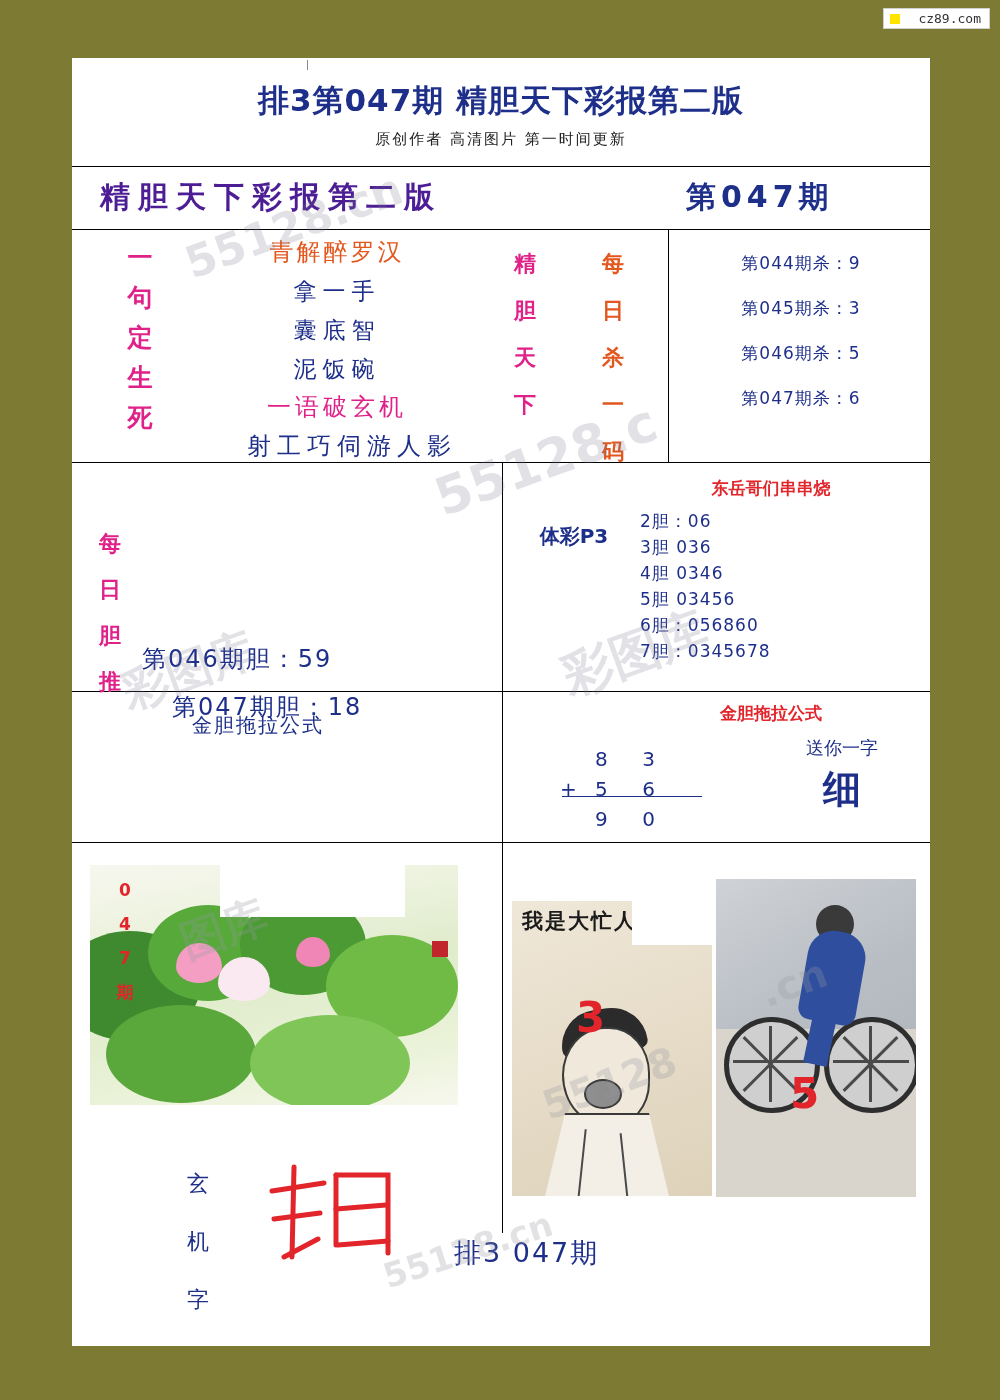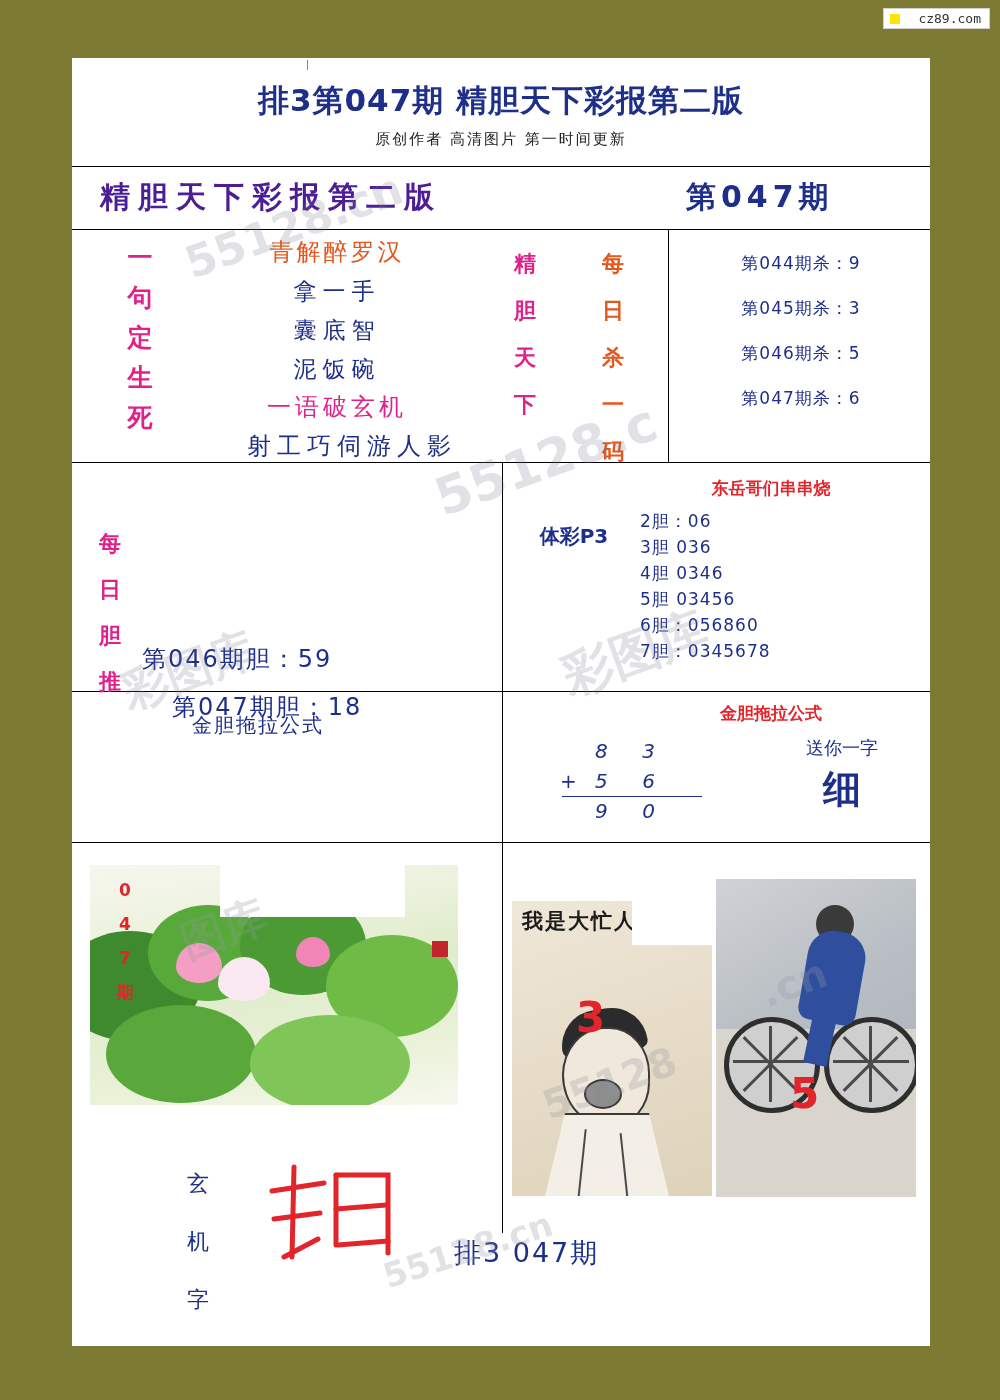--- a/index.html
+++ b/index.html
@@ -100,21 +100,21 @@
   .chuan{position:absolute;left:540px;top:0;width:318px;}
   .chuan h4{margin:0;padding-top:14px;text-align:center;font-size:17px;color:#e2242b;font-weight:bold;}
   .chuan ul{list-style:none;margin:8px 0 0 0;padding:0 0 0 28px;}
   .chuan li{font-size:17px;color:#1e2f8a;line-height:26px;letter-spacing:1px;}
 
   
   .row3{position:relative;height:150px;border-bottom:1px solid #000;}
   .r3sep{position:absolute;left:430px;top:0;width:1px;height:150px;background:#000;}
   .xuanji{position:absolute;left:120px;top:20px;font-size:20px;color:#1e2f8a;letter-spacing:2px;}
   .jindan{position:absolute;left:540px;top:10px;width:318px;text-align:center;font-size:17px;color:#e2242b;font-weight:bold;}
-  .formula{position:absolute;left:470px;top:44px;width:180px;font-size:20px;color:#1e2f8a;text-align:center;line-height:30px;font-style:italic;}
+  .formula{position:absolute;left:470px;top:52px;width:180px;font-size:20px;color:#1e2f8a;text-align:center;line-height:30px;}
   .formula .frow{letter-spacing:14px;}
   .formula .plus{position:relative;}
   .formula .plus span.op{position:absolute;left:18px;}
   .fline{position:absolute;left:490px;top:104px;width:140px;height:1px;background:#1e2f8a;}
   .songni{position:absolute;left:690px;top:44px;width:160px;text-align:center;font-size:18px;color:#1e2f8a;}
   .bigchar{position:absolute;left:690px;top:72px;width:160px;text-align:center;font-size:38px;color:#1e2f8a;font-weight:bold;}
 
   
   .imgs{position:relative;height:100%;}
   .isep{position:absolute;left:430px;top:0;width:1px;height:390px;background:#000;}

